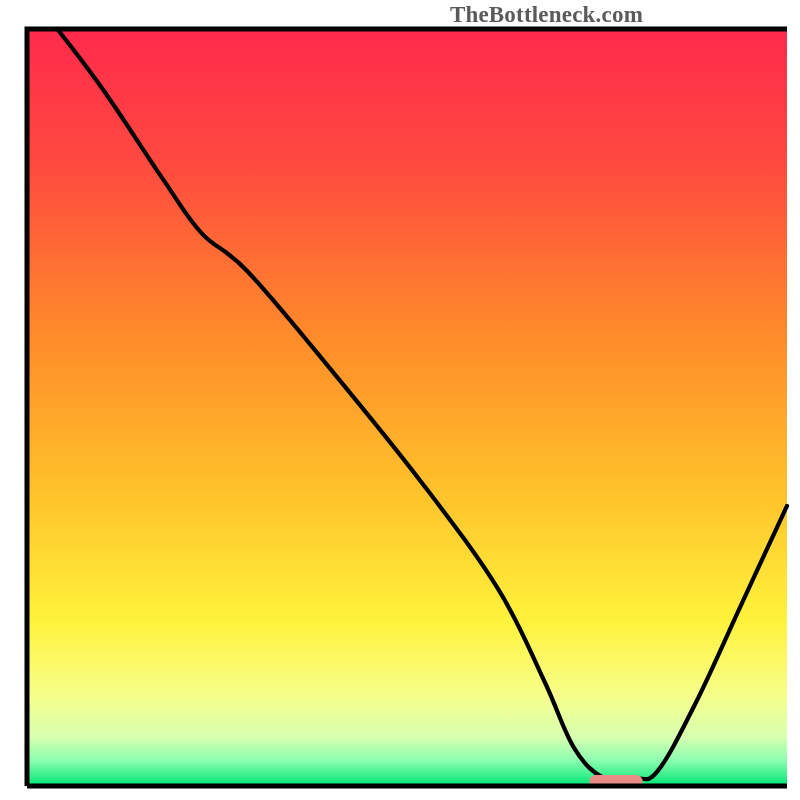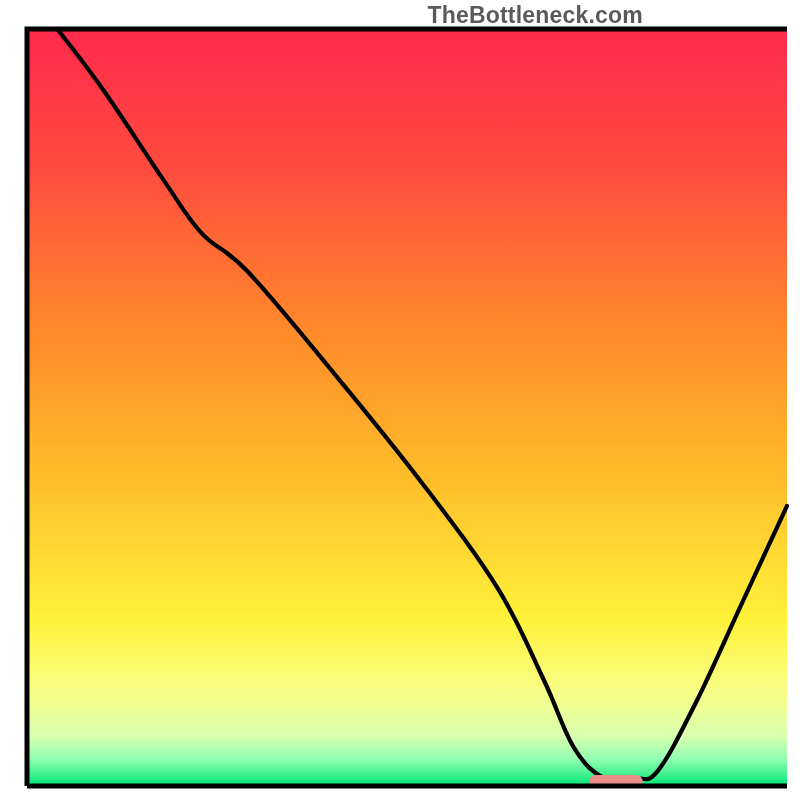--- a/index.html
+++ b/index.html
@@ -8,20 +8,21 @@
     width: 800px;
     height: 800px;
     background: #ffffff;
     font-family: Arial, Helvetica, sans-serif;
     overflow: hidden;
   }
   .chart-container {
     position: relative;
     width: 657px;
     height: 800px;
+    font-family: Liberation Serif, serif;
   }
   .watermark {
     position: absolute;
     top: 2px;
     right: 14px;
     font-size: 23px;
     font-weight: 600;
     color: #5a5a5a;
     letter-spacing: 0.2px;
     z-index: 3;

